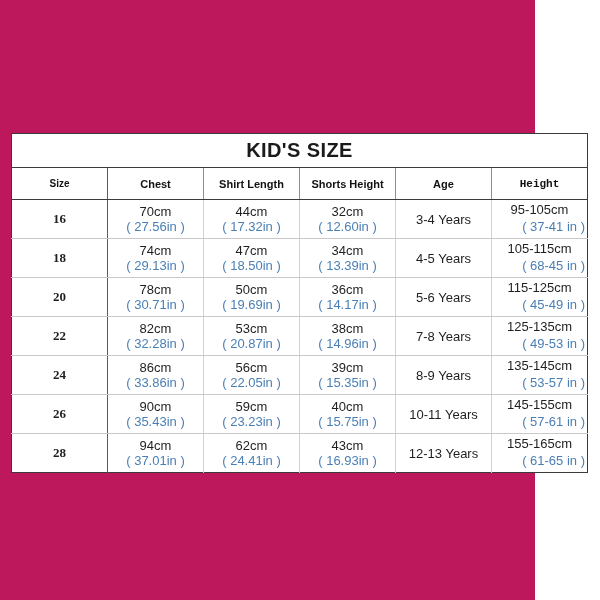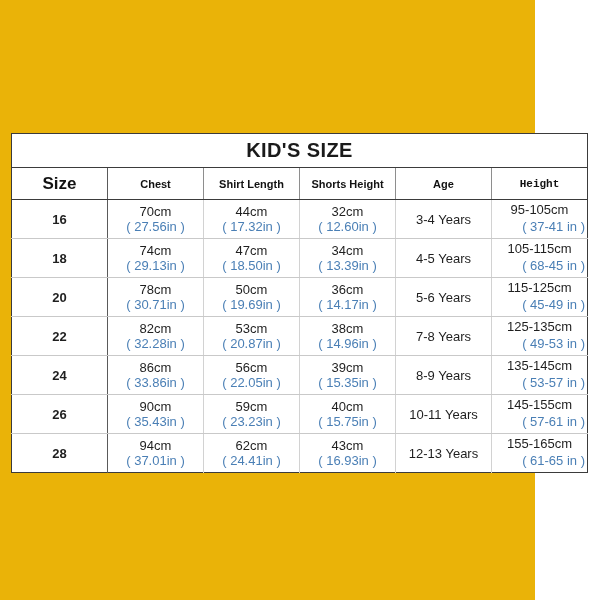--- a/index.html
+++ b/index.html
@@ -12,21 +12,21 @@
     height: 600px;
     background: #ffffff;
     font-family: "Liberation Sans", sans-serif;
     overflow: hidden;
   }
 
   #page {
     position: relative;
     width: 535px;
     height: 600px;
-    background: #eab308;
+    background: #be185d;
   }
 
   
   #size-table-wrap {
     position: absolute;
     left: 11px;
     top: 133px;
     width: 577px;
     height: 340px;
   }
@@ -61,21 +61,21 @@
     text-align: center;
     vertical-align: middle;
     font-size: 11px;
     font-weight: bold;
     color: #121212;
     border-bottom: 1.6px solid #3b3b3b;
     border-right: 1.2px solid #8e8e8e;
   }
   tr.head-row th:last-child { border-right: none; font-family: Liberation Mono, monospace; }
   tr.head-row th.col-size {
-    font-size: 17px;
+    font-size: 10px;
     border-right: 1.4px solid #5a5a5a;
   }
 
   
   tbody tr.data-row td {
     height: 38px;
     padding: 0 2px;
     text-align: center;
     vertical-align: middle;
     font-size: 13px;
@@ -84,20 +84,21 @@
     border-right: 1px solid #d2d2d2;
   }
   tbody tr.data-row td:last-child { border-right: none; }
   tbody tr.data-row:last-child td { border-bottom: none; }
 
   td.cell-size {
     font-size: 17px;
     font-weight: bold;
     color: #0d0d0d;
     border-right: 1.4px solid #5a5a5a !important;
+    font-family: Liberation Serif, serif;
   }
 
   td.cell-height {
     line-height: 1.28;
   }
 
   .val-cm {
     color: #1f1f1f;
     white-space: nowrap;
     text-align: center;

